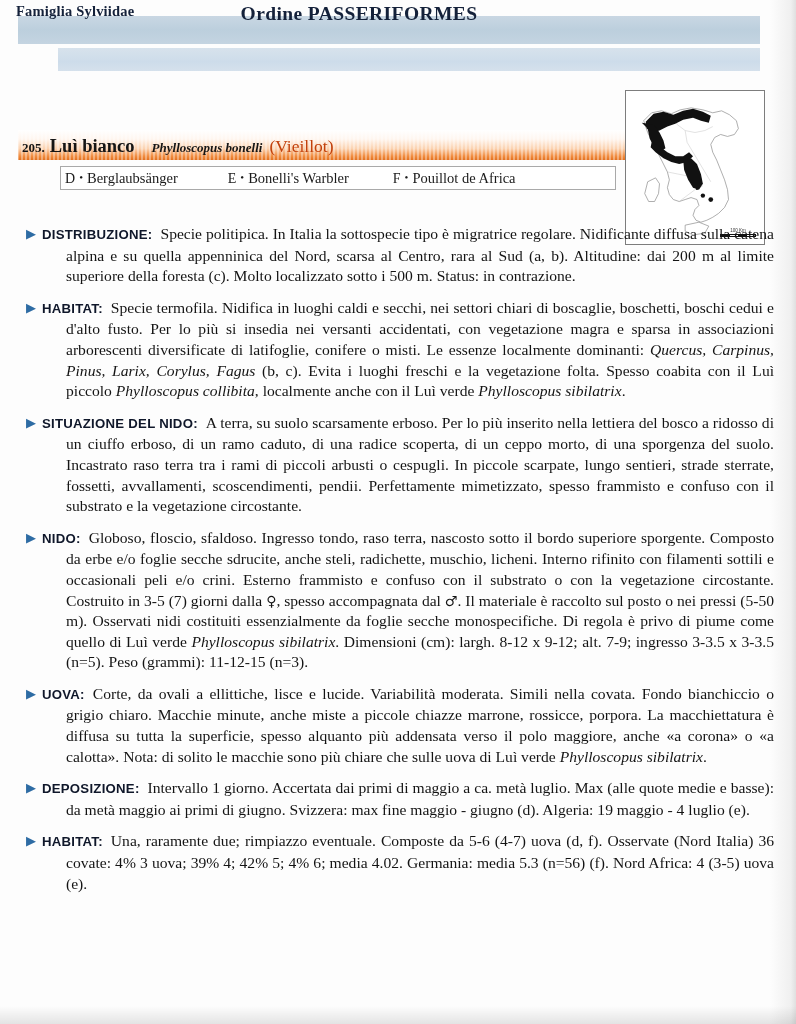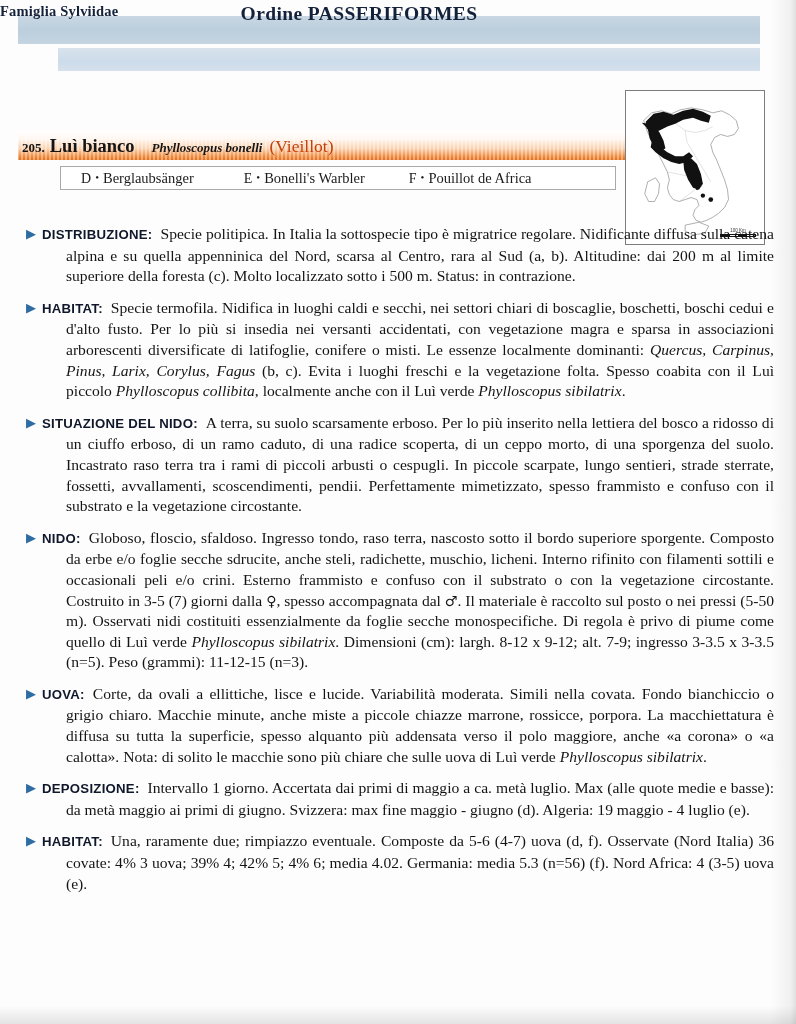--- a/index.html
+++ b/index.html
@@ -49,21 +49,21 @@
   .band-family {
     position: absolute;
     left: 58px;
     top: 48px;
     width: 702px;
     height: 23px;
     background: linear-gradient(180deg, #d7e2ec 0%, #cddcea 60%, #d5e1ec 100%);
   }
   .band-family-text {
     position: absolute;
-    left: 0;
+    left: 16px;
     top: 0;
     height: 23px;
     line-height: 23px;
     font-family: "Liberation Serif", serif;
     font-weight: bold;
     font-size: 14.5px;
     color: #14213a;
     letter-spacing: 0.2px;
   }
 
@@ -128,21 +128,21 @@
     left: 60px;
     top: 166px;
     width: 556px;
     height: 24px;
     border: 1px solid #a9a9a9;
     background: #ffffff;
     box-sizing: border-box;
   }
   .names-row {
     position: absolute;
-    left: 67px;
+    left: 51px;
     top: 166px;
     width: 556px;
     height: 24px;
     display: flex;
     align-items: center;
     font-size: 14.5px;
     color: #1a1a1a;
     box-sizing: border-box;
     padding-left: 14px;
   }

